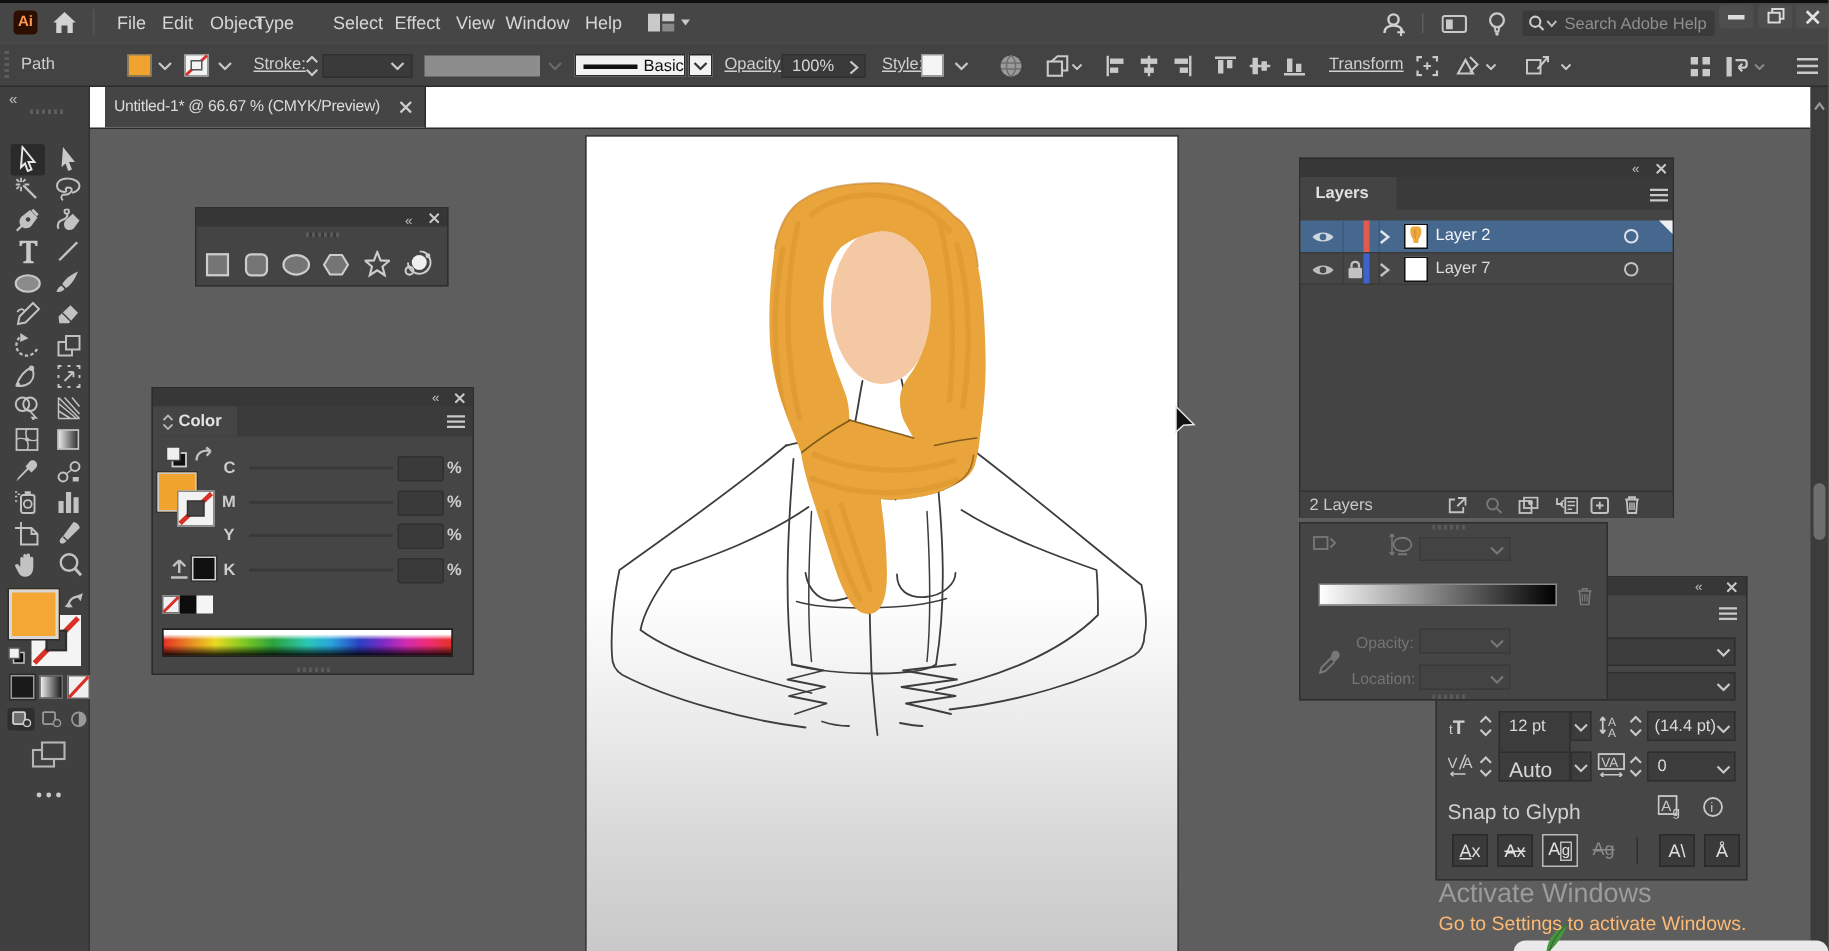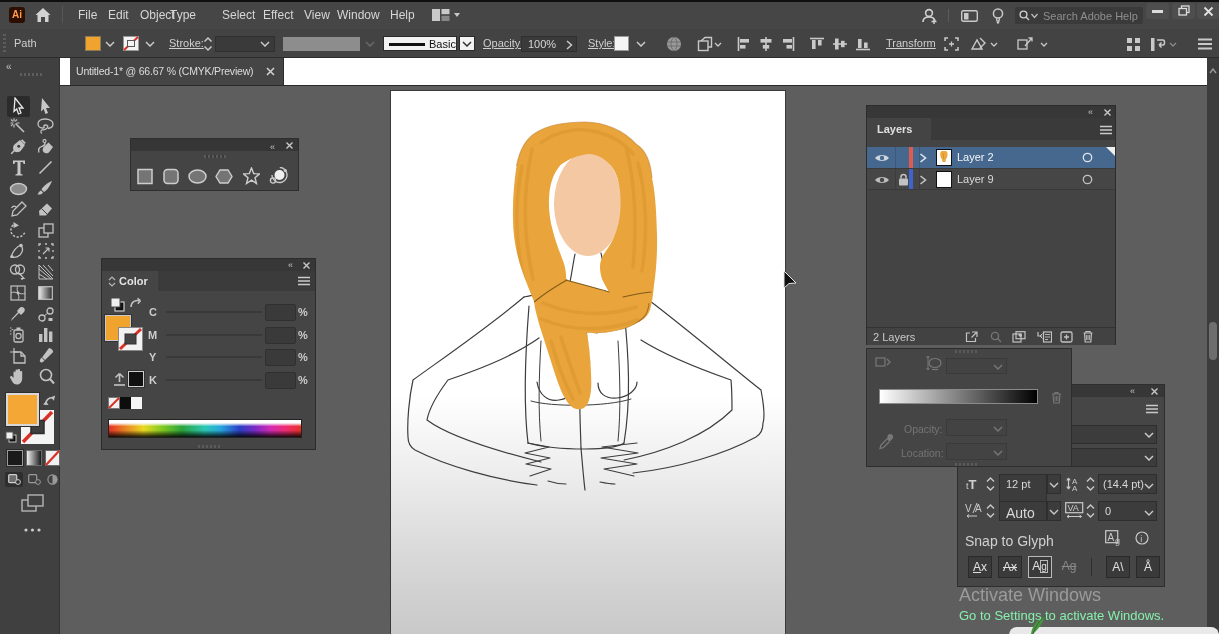--- a/index.html
+++ b/index.html
@@ -831,21 +831,21 @@
     </svg>
     <svg class="abs" style="left:31px;top:4px;" width="11" height="13" viewBox="0 0 11 13">
       <rect x="1" y="5.5" width="9" height="7" rx="1" fill="#c2c2c2"></rect>
       <path d="M3 5.5 V4 C3 0.8 8 0.8 8 4 V5.5" fill="none" stroke="#c2c2c2" stroke-width="1.5"></path>
     </svg>
     <div class="abs" style="left:42px;top:0;width:4px;height:21px;background:#3f62cc;"></div>
     <svg class="abs" style="left:52px;top:6px;" width="8" height="10" viewBox="0 0 8 10">
         <path d="M1.5 1 L6.5 5 L1.5 9" fill="none" stroke="#c2c2c2" stroke-width="1.6"></path>
       </svg>
     <div class="abs" style="left:69px;top:2px;width:16px;height:17px;background:#ffffff;border:1px solid #111;box-sizing:border-box;"></div>
-    <div class="abs" style="left:90px;top:4px;font-size:11px;color:#dcdcdc;">Layer 9</div>
+    <div class="abs" style="left:90px;top:4px;font-size:11px;color:#dcdcdc;">Layer 7</div>
     <svg class="abs" style="left:215px;top:5px;" width="11" height="11" viewBox="0 0 11 11">
         <circle cx="5.5" cy="5.5" r="4.2" fill="none" stroke="#c2c2c2" stroke-width="1.3"></circle>
       </svg>
   </div>
   <div class="abs" style="left:0;top:83px;width:248px;height:1px;background:#3a3a3a;"></div>
 
   <div class="abs" style="left:0;top:221px;width:248px;height:17px;background:#424242;border-top:1px solid #333;">
     <div class="abs" style="left:6px;top:3px;font-size:11px;color:#c9c9c9;">2 Layers</div>
     <svg class="abs" style="left:98px;top:3px;" width="13" height="12" viewBox="0 0 13 12">
       <path d="M5 2 H1.5 V10.5 H10.5 V7" fill="none" stroke="#c2c2c2" stroke-width="1.2"></path>
@@ -871,19 +871,19 @@
       <path d="M6.5 3.5 V8.5 M4 6 H9" stroke="#c2c2c2" stroke-width="1.3"></path>
     </svg>
     <svg class="abs" style="left:215px;top:2px;" width="12" height="13" viewBox="0 0 12 13">
       <path d="M1.5 3 H10.5 M4 3 V1.5 H8 V3 M2.5 3 L3.2 12 H8.8 L9.5 3" fill="none" stroke="#c2c2c2" stroke-width="1.2"></path>
       <path d="M4.6 5 V10 M6 5 V10 M7.4 5 V10" stroke="#c2c2c2" stroke-width="0.9"></path>
     </svg>
   </div>
 </div>
 
 <div class="abs" style="left:959px;top:585px;font-size:18px;color:#9b9b9b;z-index:10;">Activate Windows</div>
-<div class="abs" style="left:959px;top:608px;font-size:13px;color:#86efac;z-index:10;">Go to Settings to activate Windows.</div>
+<div class="abs" style="left:959px;top:608px;font-size:13px;color:#fdba74;z-index:10;">Go to Settings to activate Windows.</div>
 
 <div class="abs" style="left:1009px;top:627px;width:210px;height:10px;background:#e9e9e9;border-radius:8px 8px 0 0;"></div>
 <svg class="abs" style="left:1026px;top:614px;" width="24" height="20" viewBox="0 0 24 20">
   <path d="M5 20 C6 12 11 5 19 2 C16 11 11 16 7 20 Z" fill="#47953f"></path>
   <path d="M19 2 C13 7 9 13 7 20" fill="none" stroke="#356f30" stroke-width="1"></path>
 </svg>
 
 </body></html>

